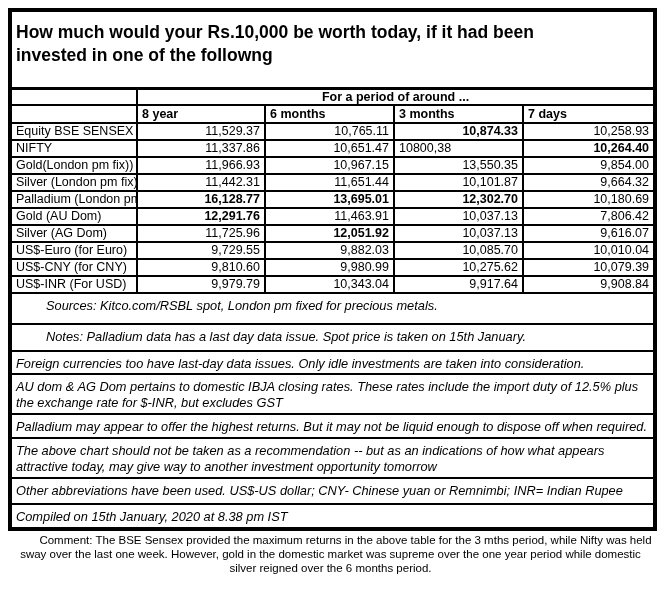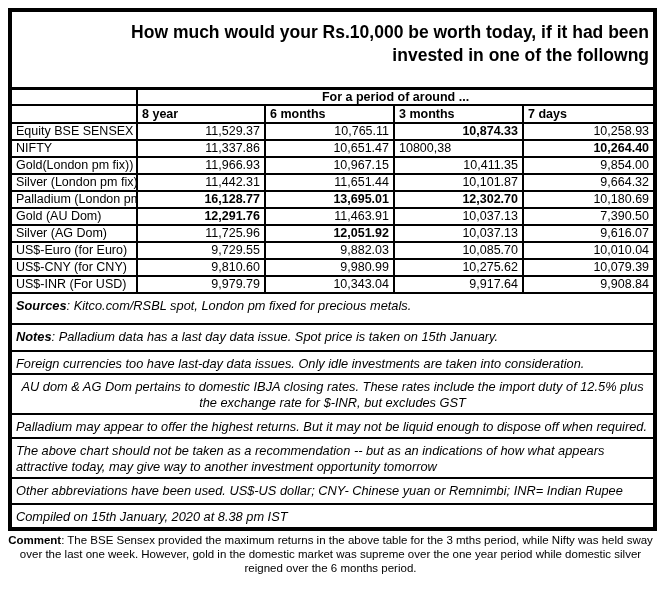--- a/index.html
+++ b/index.html
@@ -20,21 +20,21 @@
   }
   td {
     border: 2px solid #000;
     padding: 0 4px;
     font-size: 12.5px;
     vertical-align: middle;
     overflow: hidden;
   }
   .title-cell {
     height: 78px;
-    text-align: right;
+    text-align: left;
     font-weight: bold;
     font-size: 17.5px;
     line-height: 1.35;
     border-bottom: 3px solid #000;
     padding-bottom: 10px;
   }
   .h1row td { height: 16px; font-weight: bold; margin-left: 20px; }
   .h1row .span-cell { text-align: center; }
   .h2row td { height: 18px; font-weight: bold; text-align: left; }
   tr.dr td { height: 17px; }
@@ -42,23 +42,23 @@
   .num { text-align: right; white-space: nowrap; }
   .b { font-weight: bold; }
   .left-num { text-align: left; border-radius: 8px; }
   td.note {
     font-style: italic;
     vertical-align: top;
     padding: 4px 4px 2px 4px;
     font-size: 12.8px;
     line-height: 1.25;
   }
-  .nb { font-weight: bold; }
+  .nb { font-weight: normal; margin-left: 30px; }
   .n1 { height: 31px; } .n2 { height: 27px; } .n3 { height: 20px; }
-  .n4 { height: 34px; text-align: center; } .n5 { height: 24px; } .n6 { height: 34px; }
+  .n4 { height: 34px; } .n5 { height: 24px; } .n6 { height: 34px; }
   .n7 { height: 26px; } .n8 { height: 18px; }
   .comment {
     margin-top: 3px;
     text-align: center;
     font-size: 11.5px;
     line-height: 1.2;
     width: 645px;
   }
 </style>
 </head>
@@ -106,21 +106,21 @@
       <td class="lbl">NIFTY</td>
       <td class="num">11,337.86</td>
       <td class="num">10,651.47</td>
       <td class="left-num">10800,38</td>
       <td class="num b">10,264.40</td>
     </tr>
     <tr class="dr">
       <td class="lbl">Gold(London pm fix))</td>
       <td class="num">11,966.93</td>
       <td class="num">10,967.15</td>
-      <td class="num">10,411.35</td>
+      <td class="num">13,550.35</td>
       <td class="num">9,854.00</td>
     </tr>
     <tr class="dr">
       <td class="lbl">Silver (London pm fix)</td>
       <td class="num">11,442.31</td>
       <td class="num">11,651.44</td>
       <td class="num">10,101.87</td>
       <td class="num">9,664.32</td>
     </tr>
     <tr class="dr">
@@ -128,21 +128,21 @@
       <td class="num b">16,128.77</td>
       <td class="num b">13,695.01</td>
       <td class="num b">12,302.70</td>
       <td class="num">10,180.69</td>
     </tr>
     <tr class="dr">
       <td class="lbl">Gold (AU Dom)</td>
       <td class="num b">12,291.76</td>
       <td class="num">11,463.91</td>
       <td class="num">10,037.13</td>
-      <td class="num">7,390.50</td>
+      <td class="num">7,806.42</td>
     </tr>
     <tr class="dr">
       <td class="lbl">Silver (AG Dom)</td>
       <td class="num">11,725.96</td>
       <td class="num b">12,051.92</td>
       <td class="num">10,037.13</td>
       <td class="num">9,616.07</td>
     </tr>
     <tr class="dr">
       <td class="lbl">US$-Euro (for Euro)</td>

